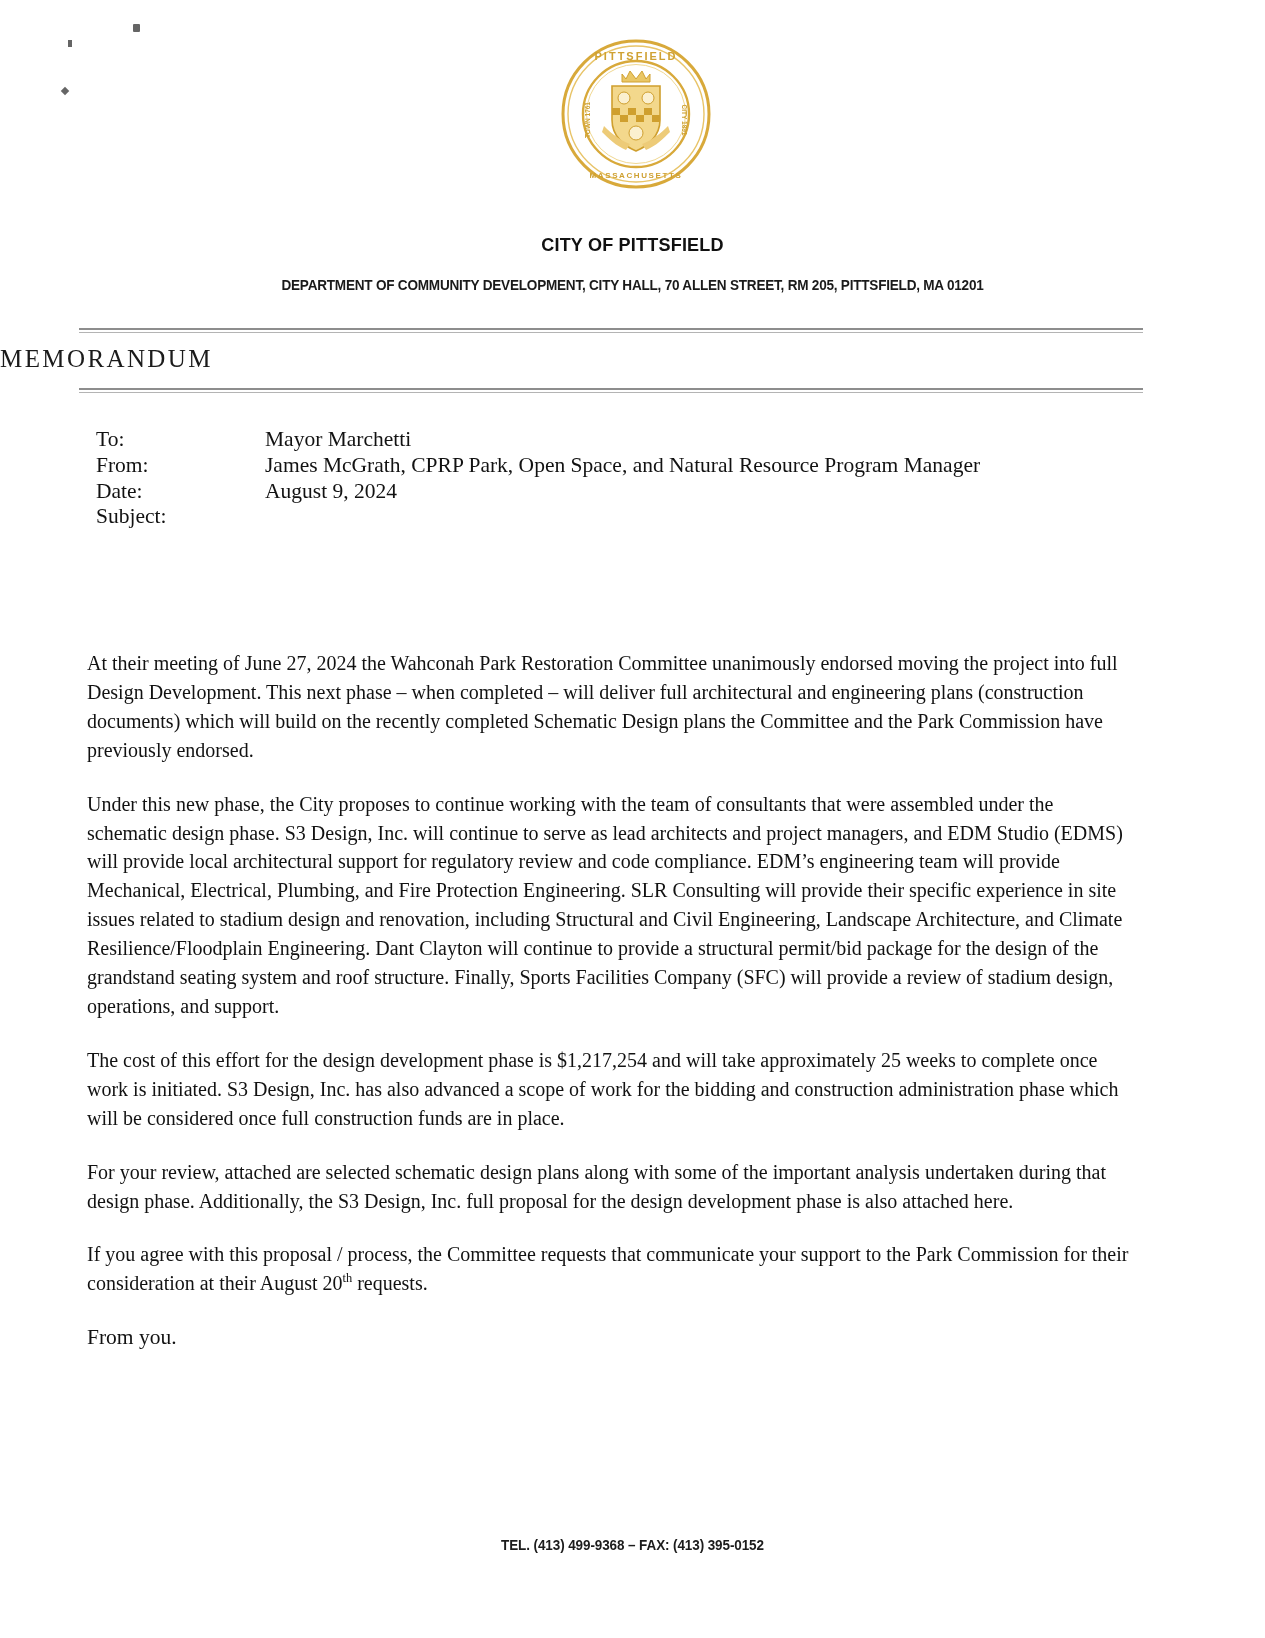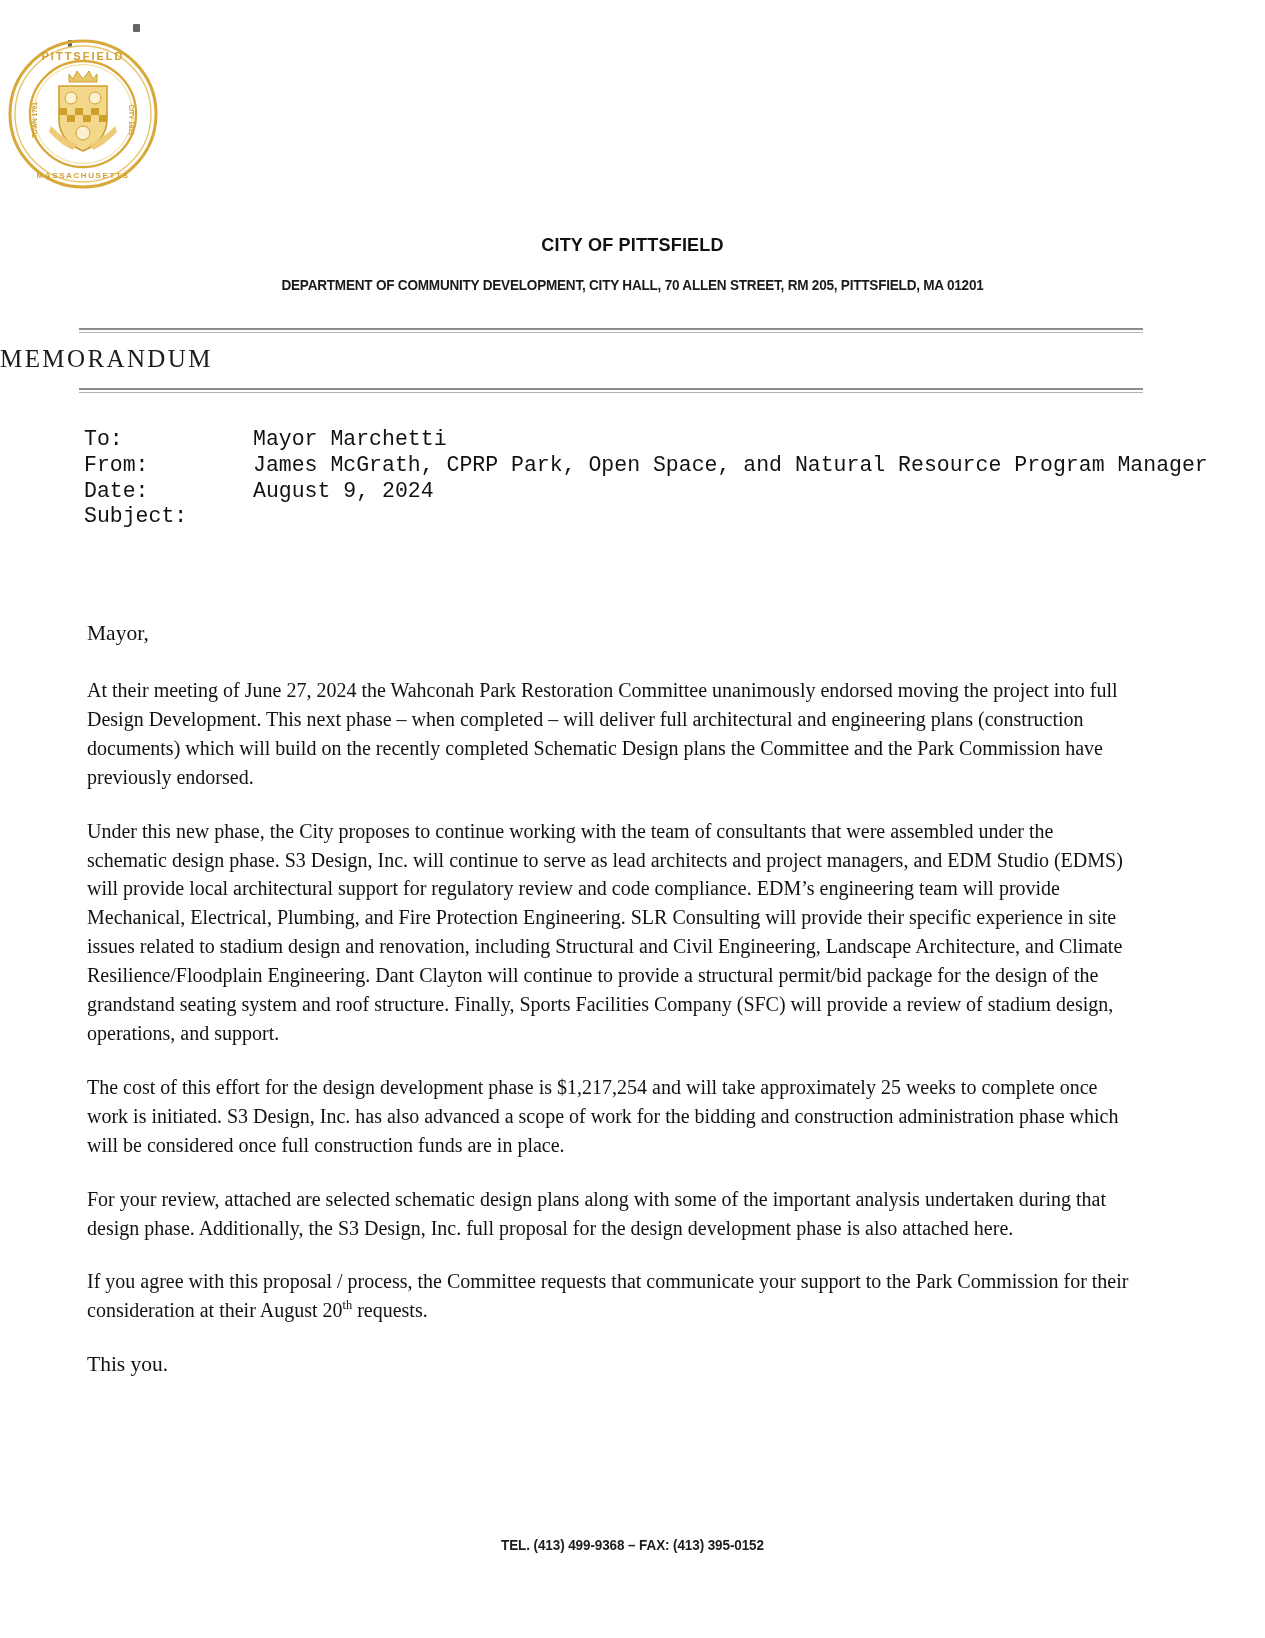--- a/index.html
+++ b/index.html
@@ -31,21 +31,21 @@
   .masthead {
     position: absolute;
     left: 0;
     top: 0;
     width: 1265px;
     text-align: center;
   }
   .seal-wrap {
     margin-top: 38px;
     display: flex;
-    justify-content: flex-start;
+    justify-content: center;
     padding-left: 7px;
   }
   .seal {
     position: relative;
     width: 152px;
     height: 152px;
   }
   .dept-line {
     margin-top: 21px;
     font-family: "Liberation Sans Narrow", "Liberation Sans", sans-serif;
@@ -90,24 +90,23 @@
     width: 1265px;
     text-align: left;
     font-size: 25px;
     letter-spacing: 2.4px;
     color: #1b1b1b;
   }
 
   
   .meta {
     position: absolute;
-    left: 84px;
+    left: 96px;
     top: 427px;
     width: 1070px;
-    font-family: Liberation Mono, monospace;
   }
   .meta-row {
     display: flex;
     align-items: baseline;
     line-height: 25.8px;
   }
   .meta-label {
     width: 141px;
     flex: 0 0 141px;
     font-size: 21.5px;
@@ -242,30 +241,29 @@
       <div class="meta-label">Date:</div>
       <div class="meta-value">August 9, 2024</div>
     </div>
     <div class="meta-row">
       <div class="meta-label">Subject:</div>
     </div>
   </div>
 
   <div class="body">
 
-    <div class="salutation">Mayor,</div>
 
     <p class="para first">At their meeting of June 27, 2024 the Wahconah Park Restoration Committee unanimously endorsed moving the project into full Design Development.  This next phase – when completed – will deliver full architectural and engineering plans (construction documents) which will build on the recently completed Schematic Design plans the Committee and the Park Commission have previously endorsed.</p>
 
     <p class="para">Under this new phase, the City proposes to continue working with the team of consultants that were assembled under the schematic design phase. S3 Design, Inc. will continue to serve as lead architects and project managers, and EDM Studio (EDMS) will provide local architectural support for regulatory review and code compliance. EDM’s engineering team will provide Mechanical, Electrical, Plumbing, and Fire Protection Engineering. SLR Consulting will provide their specific experience in site issues related to stadium design and renovation, including Structural and Civil Engineering, Landscape Architecture, and Climate Resilience/Floodplain Engineering. Dant Clayton will continue to provide a structural permit/bid package for the design of the grandstand seating system and roof structure. Finally, Sports Facilities Company (SFC) will provide a review of stadium design, operations, and support.</p>
 
     <p class="para">The cost of this effort for the design development phase is $1,217,254 and will take approximately 25 weeks to complete once work is initiated.  S3 Design, Inc. has also advanced a scope of work for the bidding and construction administration phase which will be considered once full construction funds are in place.</p>
 
     <p class="para">For your review, attached are selected schematic design plans along with some of the important analysis undertaken during that design phase.  Additionally, the S3 Design, Inc. full proposal for the design development phase is also attached here.</p>
 
     <p class="para"><span>If you agree with this proposal / process, the Committee requests that communicate your support to the Park Commission for their consideration at their August 20</span><sup>th</sup><span> requests.</span></p>
 
-    <div class="closing">This you.</div>
+    <div class="closing">From you.</div>
   </div>
 
   <div class="footer">TEL. (413) 499-9368 – FAX: (413) 395-0152</div>
 
 </div>
 
 </body></html>

